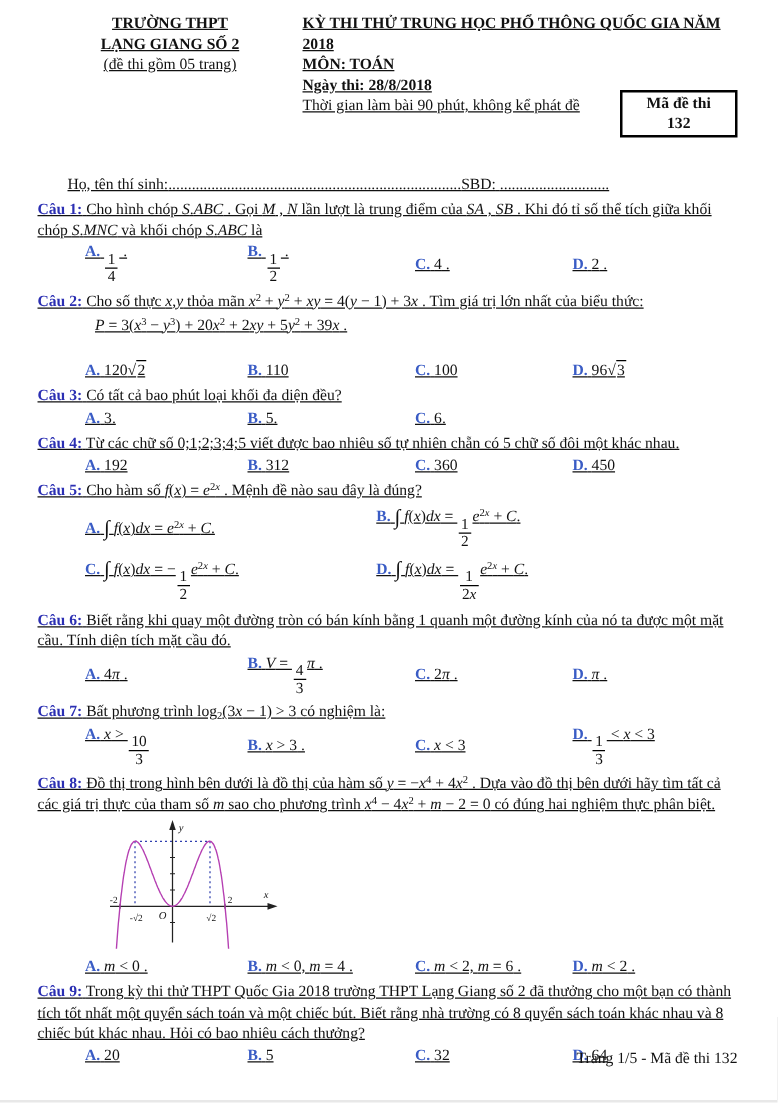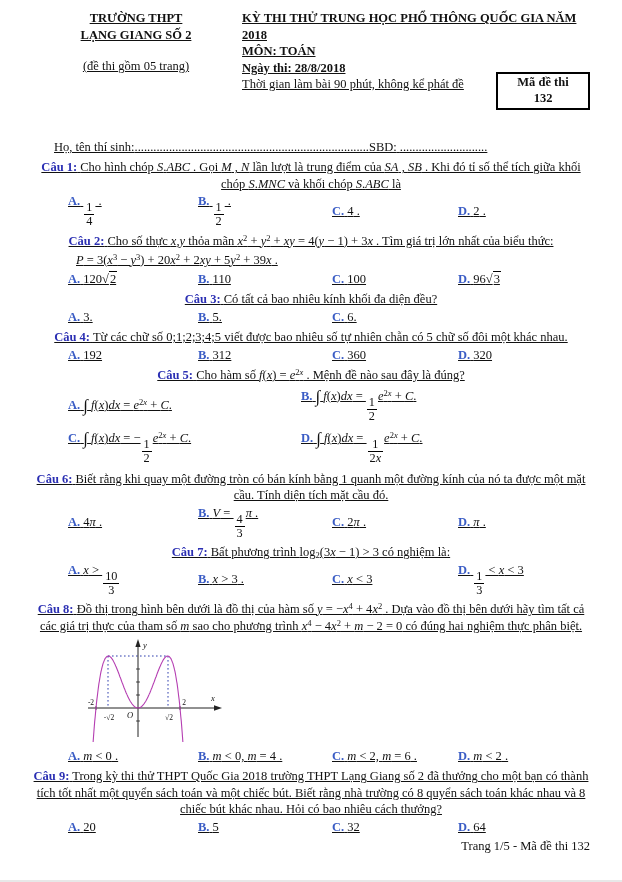--- a/index.html
+++ b/index.html
@@ -6,31 +6,31 @@
   .page{
     position:relative;width:622px;height:880px;margin:0 auto;background:#fff;
     font-family:"Liberation Serif","DejaVu Serif",serif;font-size:12.5px;color:#111;
     box-sizing:border-box;padding:8px 30px 0 30px;overflow:hidden;line-height:1.32;text-decoration:underline;
   }
   
   .hdr{display:flex;margin-top:2px;}
   .hdr-left{width:212px;text-align:center;}
   .hdr-right{flex:1;}
   .b{font-weight:bold;}
-  .pages-note{margin-top:15px;}
+  .pages-note{}
   .codebox{
     position:absolute;top:72px;right:32px;width:90px;border:2px solid #000;
     text-align:center;font-weight:bold;padding:1px 0 2px;line-height:1.25;
   }
   .student{margin-top:46px;white-space:nowrap;overflow:hidden;padding-left:24px;}
   
   .q{margin-top:3px;}
-  .qp{margin:4px 0 1px;text-align:center;}
+  .qp{margin:4px 0 1px;}
   .ql{color:var(--question-label,#2b2fb3);font-weight:bold;}
-  .qformula{margin:3px 0 2px;padding-left:46px;}
+  .qformula{margin:3px 0 19px;padding-left:46px;}
   .opts4{display:grid;grid-template-columns:130px 134px 126px auto;padding-left:38px;margin:1px 0 2px;align-items:center;}
   .opts2{display:grid;grid-template-columns:233px auto;row-gap:7px;padding-left:38px;margin:4px 0 5px;align-items:center;}
   .ol{color:var(--option-letter,#3a5cc5);font-weight:bold;}
   .opt{white-space:nowrap;}
   
   .mj i{font-style:italic;}
   .mj .rm{font-style:normal;}
   .mj sup{font-size:0.68em;vertical-align:0.45em;line-height:0;}
   .mj sub{font-size:0.68em;vertical-align:-0.25em;line-height:0;}
   .frac{display:inline-flex;flex-direction:column;text-align:center;vertical-align:-0.5em;line-height:1.08;font-size:0.98em;margin:0 1px;}
@@ -98,35 +98,35 @@
     <p class="qformula"><span class="mj"><i>P</i> = 3(<i>x</i><sup>3</sup> − <i>y</i><sup>3</sup>) + 20<i>x</i><sup>2</sup> + 2<i>xy</i> + 5<i>y</i><sup>2</sup> + 39<i>x</i></span> .</p>
     <div class="opts4">
       <span class="opt"><b class="ol">A.</b> <span class="ot"><span class="mj">120<span class="sqrt"><span class="rs">√</span><span class="rb">2</span></span></span></span></span>
       <span class="opt"><b class="ol">B.</b> <span class="ot"><span class="mj">110</span></span></span>
       <span class="opt"><b class="ol">C.</b> <span class="ot"><span class="mj">100</span></span></span>
       <span class="opt"><b class="ol">D.</b> <span class="ot"><span class="mj">96<span class="sqrt"><span class="rs">√</span><span class="rb">3</span></span></span></span></span>
     </div>
   </section>
 
   <section class="q">
-    <p class="qp"><b class="ql">Câu 3:</b> <span class="qb">Có tất cả bao nhiêu kính khối đa diện đều?</span></p>
+    <p class="qp"><b class="ql">Câu 3:</b> <span class="qb">Có tất cả bao phút loại khối đa diện đều?</span></p>
     <div class="opts4">
       <span class="opt"><b class="ol">A.</b> <span class="ot">3.</span></span>
       <span class="opt"><b class="ol">B.</b> <span class="ot">5.</span></span>
       <span class="opt"><b class="ol">C.</b> <span class="ot">6.</span></span>
     </div>
   </section>
 
   <section class="q">
     <p class="qp"><b class="ql">Câu 4:</b> <span class="qb">Từ các chữ số 0;1;2;3;4;5 viết được bao nhiêu số tự nhiên chẵn có 5 chữ số đôi một khác nhau.</span></p>
     <div class="opts4">
       <span class="opt"><b class="ol">A.</b> <span class="ot">192</span></span>
       <span class="opt"><b class="ol">B.</b> <span class="ot">312</span></span>
       <span class="opt"><b class="ol">C.</b> <span class="ot">360</span></span>
-      <span class="opt"><b class="ol">D.</b> <span class="ot">320</span></span>
+      <span class="opt"><b class="ol">D.</b> <span class="ot">450</span></span>
     </div>
   </section>
 
   <section class="q">
     <p class="qp"><b class="ql">Câu 5:</b> <span class="qb">Cho hàm số <span class="mj"><i>f</i>(<i>x</i>) = <i>e</i><sup>2<i>x</i></sup></span> . Mệnh đề nào sau đây là đúng?</span></p>
     <div class="opts2">
       <span class="opt"><b class="ol">A.</b> <span class="ot"><span class="mj"><span class="int">∫</span> <i>f</i>(<i>x</i>)<i>dx</i> = <i>e</i><sup>2<i>x</i></sup> + <i>C</i></span>.</span></span>
       <span class="opt"><b class="ol">B.</b> <span class="ot"><span class="mj"><span class="int">∫</span> <i>f</i>(<i>x</i>)<i>dx</i> = <span class="frac">
                 <span class="fnum">1</span>
                 <span class="fden">2</span>

